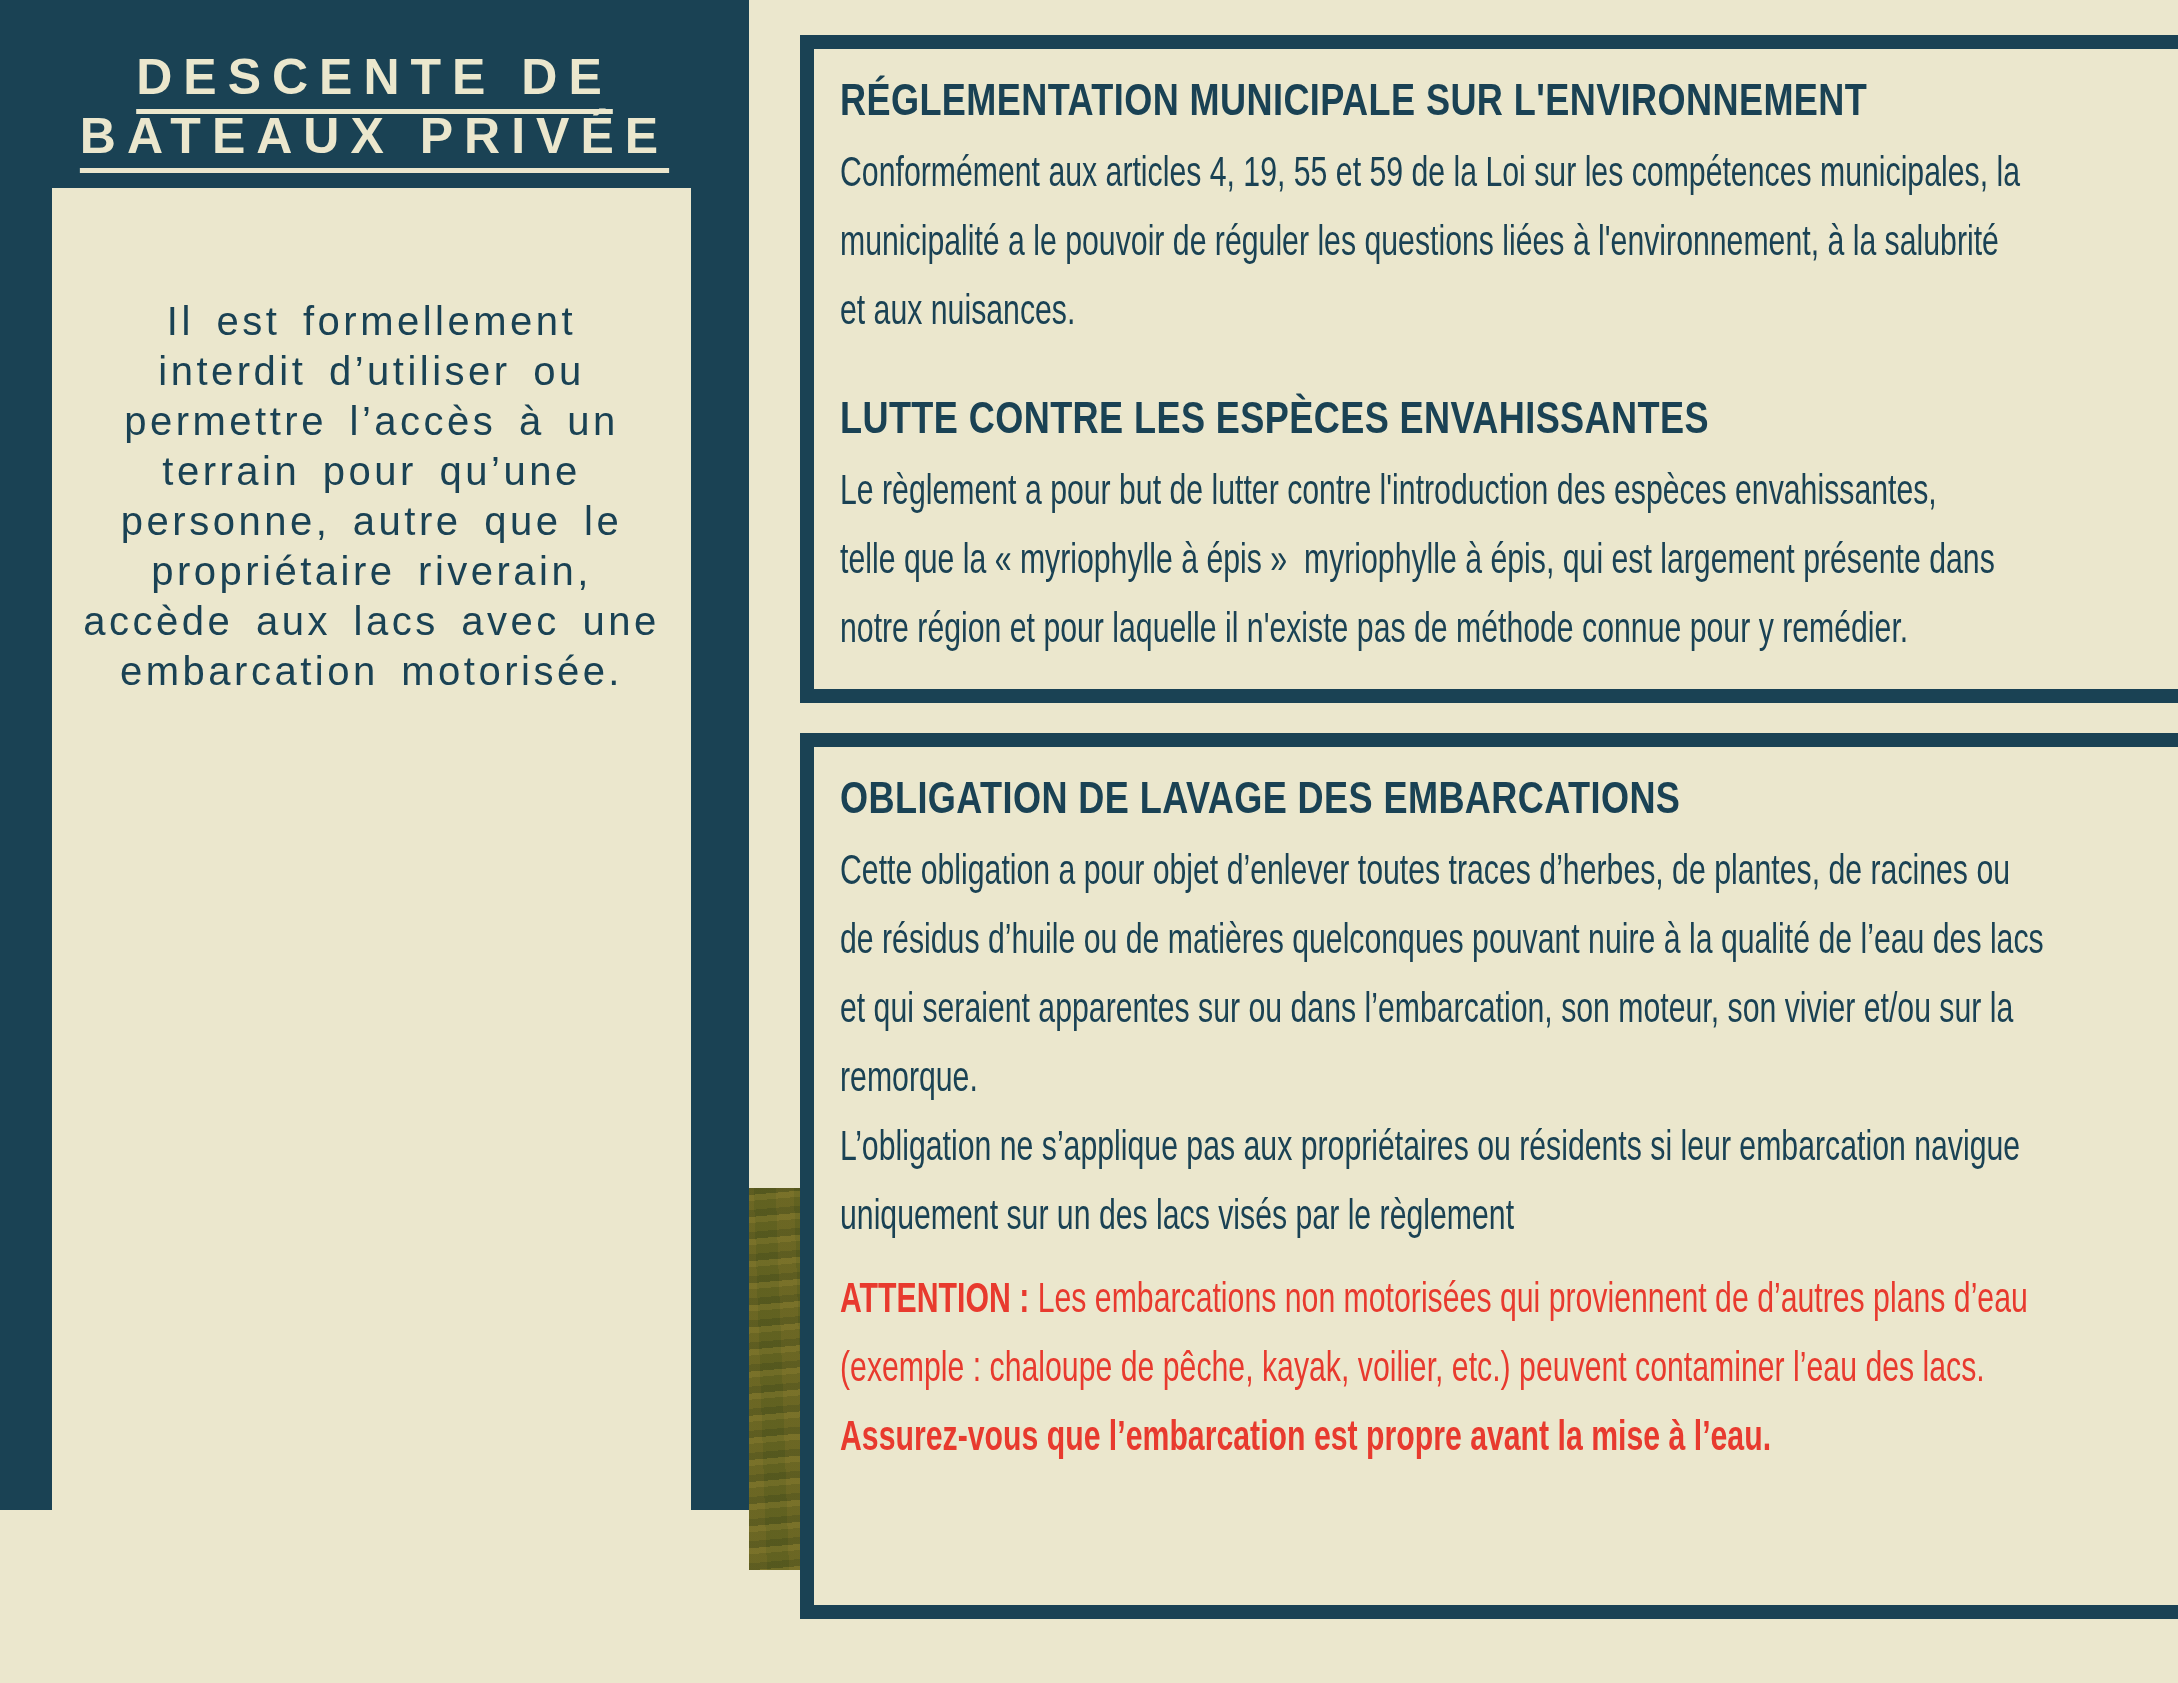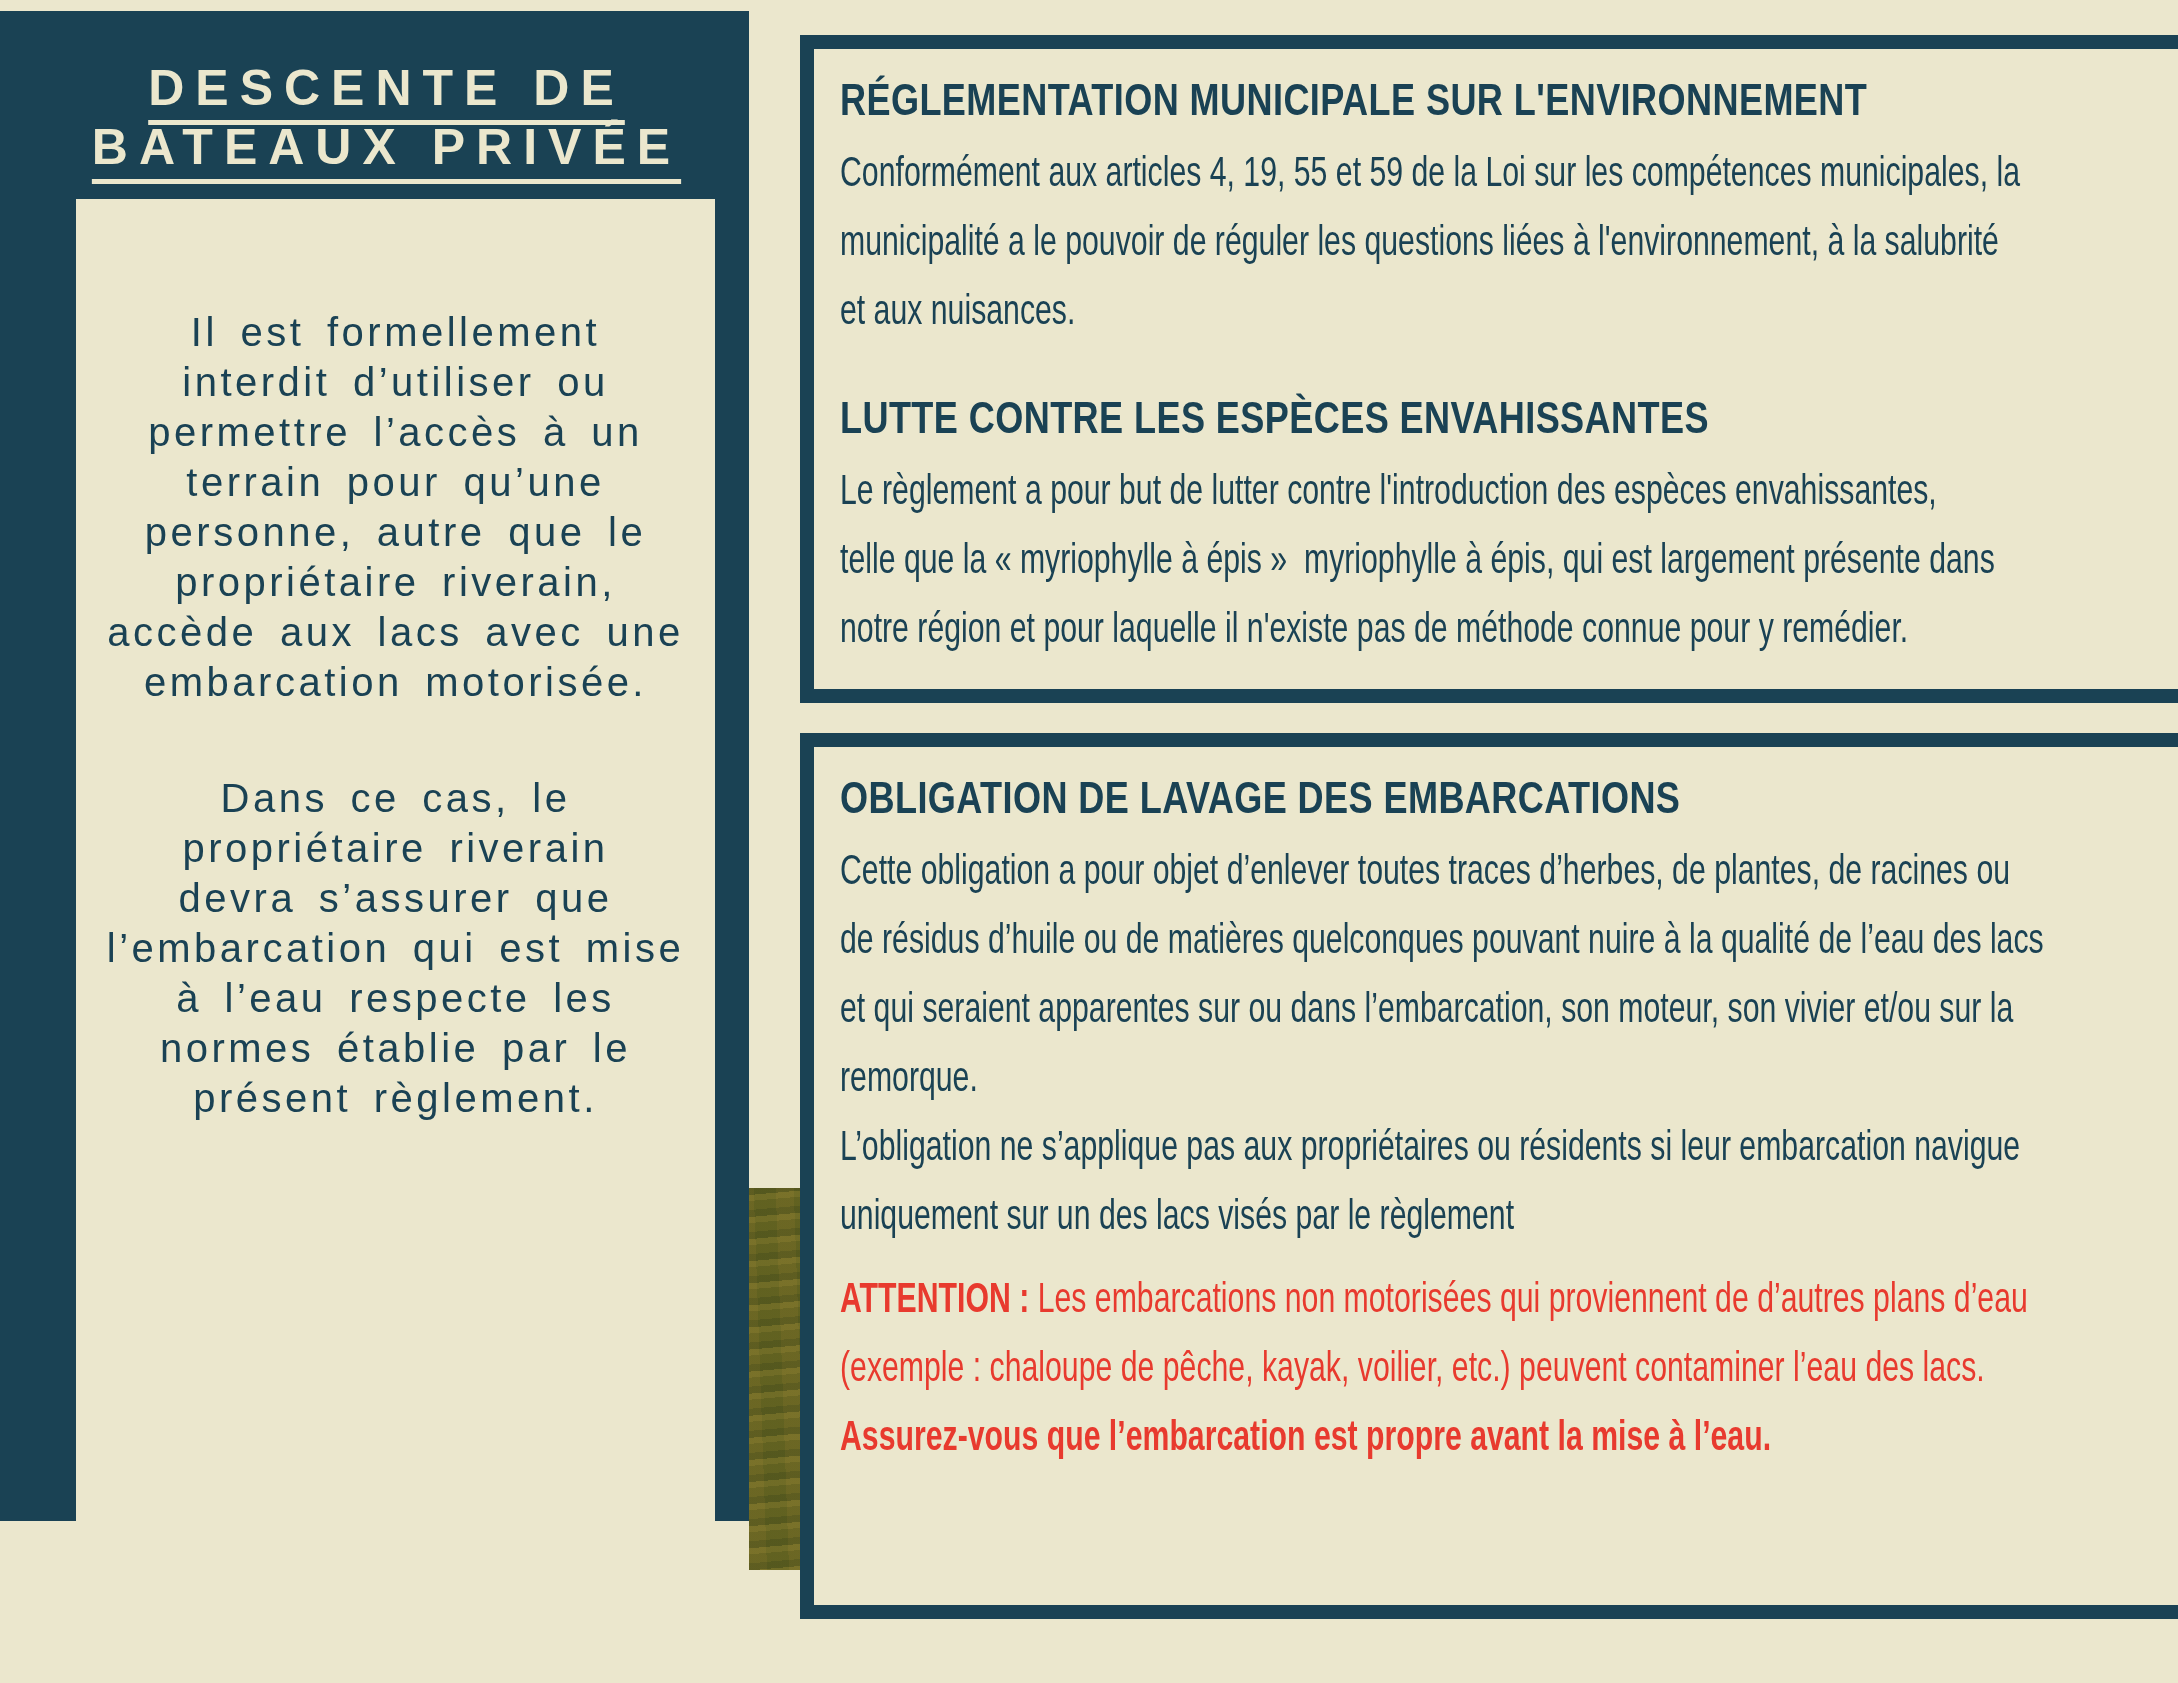--- a/index.html
+++ b/index.html
@@ -6,23 +6,23 @@
   body{
     width:2178px;height:1683px;position:relative;overflow:hidden;
     background:#ebe7cd;
     font-family:"Liberation Sans","DejaVu Sans",sans-serif;
     color:#1a4254;
   }
   .page{position:absolute;inset:0;}
 
   
   .sidebar{
-    position:absolute;left:0;top:11px;width:749px;height:1510px;
+    position:absolute;left:0;top:0;width:749px;height:1510px;
     background:#1a4254;box-sizing:border-box;
-    padding:48px 0 0 76px;z-index:2;
+    padding:48px 0 0 52px;z-index:2;
   }
   .sidebar-title{
     margin:0 52px 0 0;
     color:#ebe7cd;font-size:50px;font-weight:bold;
     letter-spacing:11px;line-height:59px;text-align:center;
     text-decoration:underline;text-decoration-thickness:5px;text-underline-offset:15px;
     white-space:pre;
   }
   .important-box{
     margin-top:22px;width:639px;height:1411px;box-sizing:border-box;
@@ -92,27 +92,20 @@
 BATEAUX PRIVÉE</h1>
     <div class="important-box">
       <p>Il est formellement
 interdit d’utiliser ou
 permettre l’accès à un
 terrain pour qu’une
 personne, autre que le
 propriétaire riverain,
 accède aux lacs avec une
 embarcation motorisée.</p>
-      <p>Dans ce cas, le
-propriétaire riverain
-devra s’assurer que
-l’embarcation qui est mise
-à l’eau respecte les
-normes établie par le
-présent règlement.</p>
     </div>
   </aside>
 
   <div class="photo-band"></div>
 
   <section class="box box1">
     <h2>RÉGLEMENTATION MUNICIPALE SUR L'ENVIRONNEMENT</h2>
     <p>Conformément aux articles 4, 19, 55 et 59 de la Loi sur les compétences municipales, la
 municipalité a le pouvoir de réguler les questions liées à l'environnement, à la salubrité
 et aux nuisances.</p>

